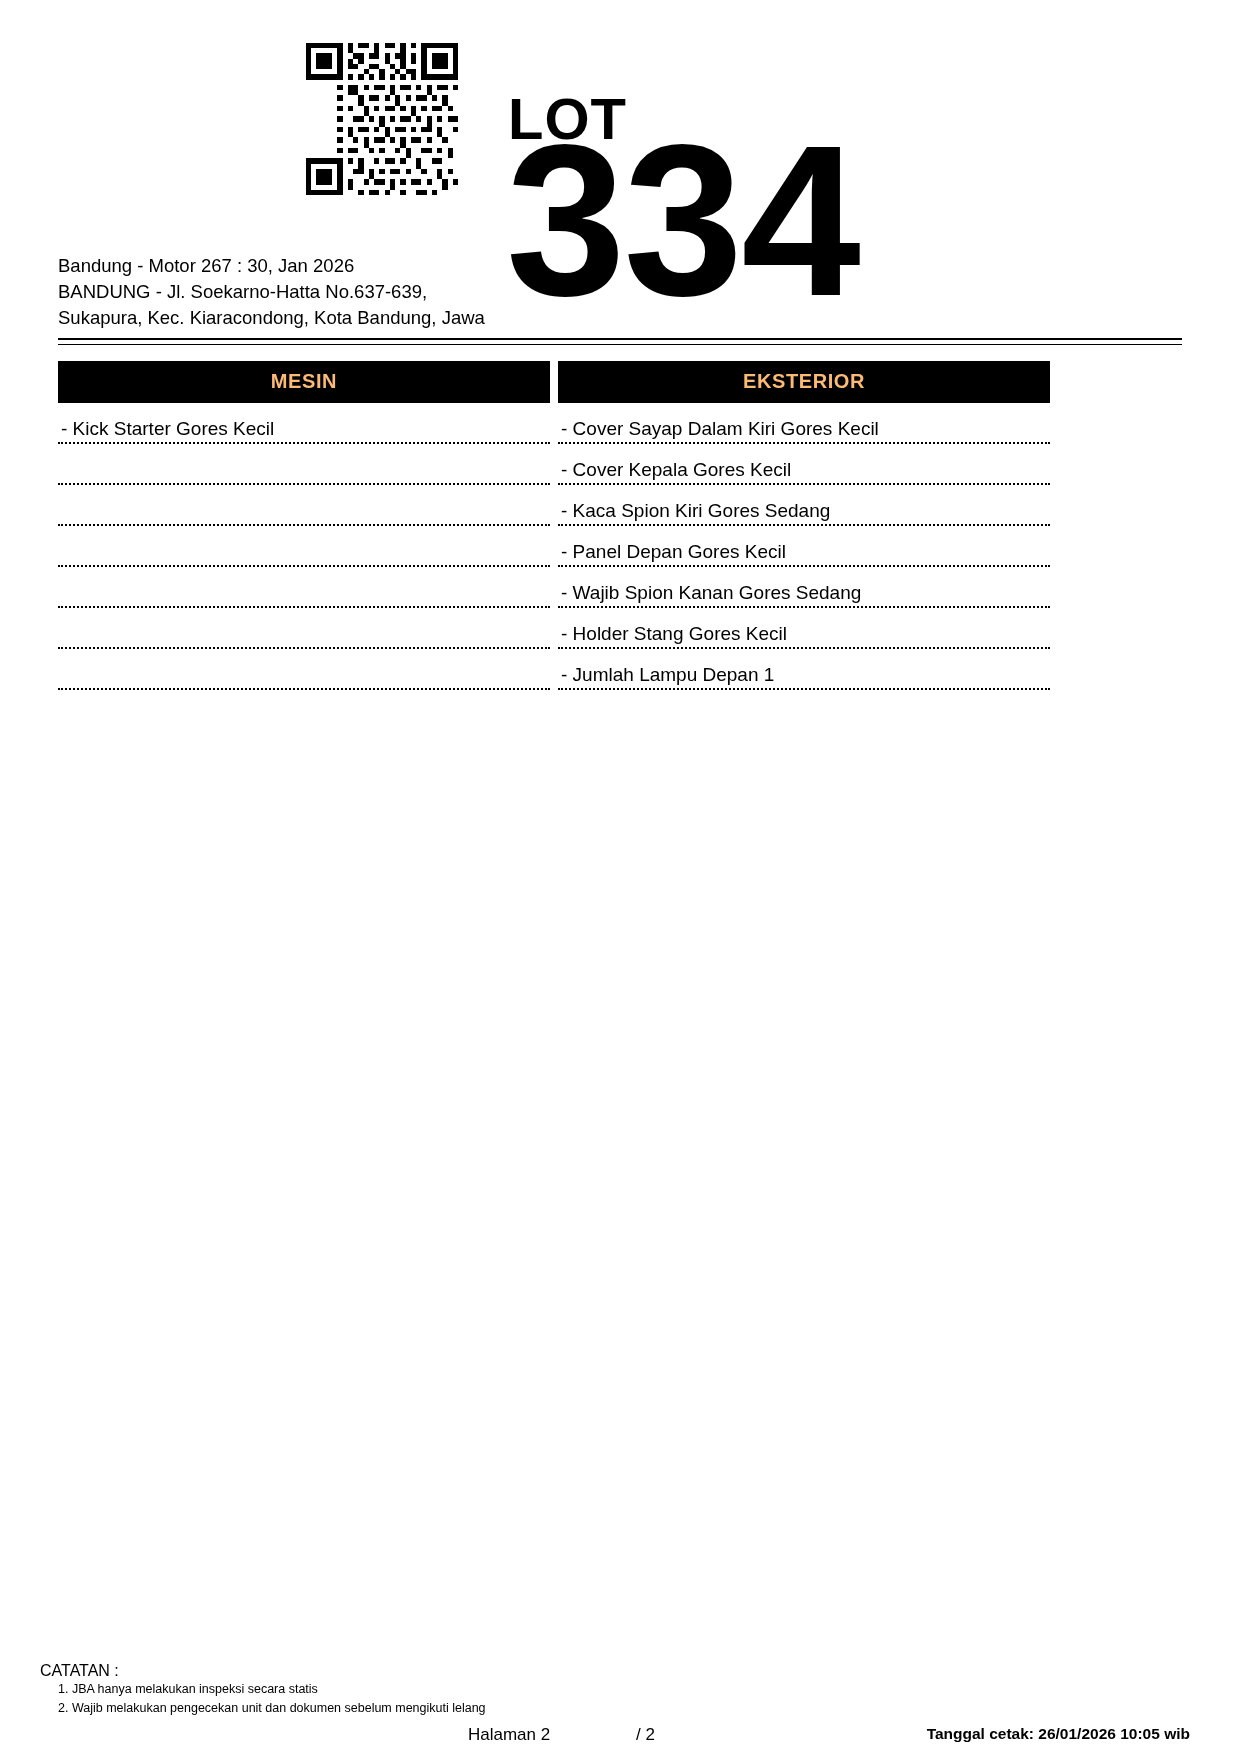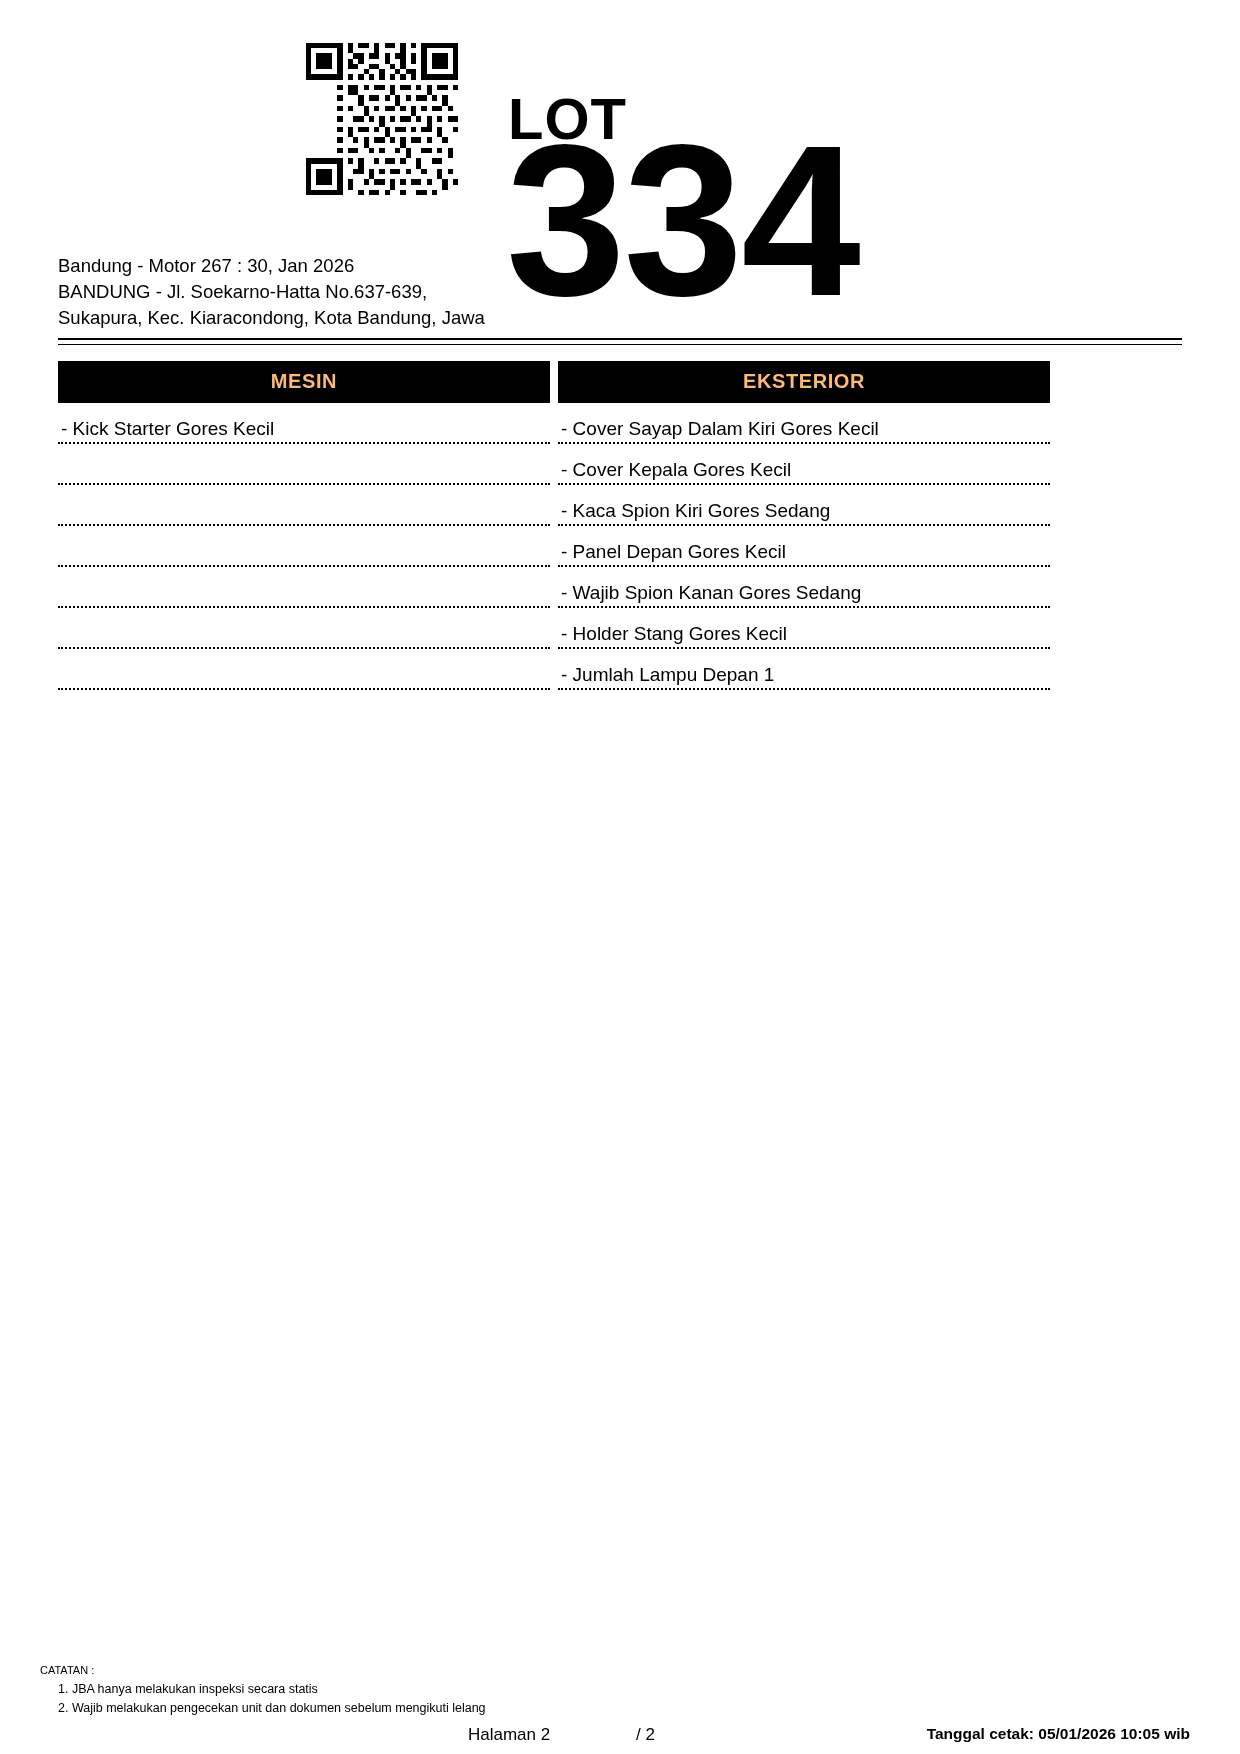--- a/index.html
+++ b/index.html
@@ -133,21 +133,21 @@
   }
 
   
   .footer-note {
     position: absolute;
     left: 40px;
     top: 1648px;
     font-size: 12.5px;
     line-height: 19px;
   }
-  .footer-note .title { font-size: 11px; }
+  .footer-note .title { font-size: 16px; }
   .footer-note .item { padding-left: 18px; }
 
   .footer-bar {
     position: absolute;
     left: 0;
     top: 1712px;
     width: 1240px;
     height: 30px;
   }
   .page-num {
@@ -410,16 +410,16 @@
 
   <div class="footer-note">
     <div class="title">CATATAN :</div>
     <div class="item">1. JBA hanya melakukan inspeksi secara statis</div>
     <div class="item">2. Wajib melakukan pengecekan unit dan dokumen sebelum mengikuti lelang</div>
   </div>
 
   <div class="footer-bar">
     <div class="page-num">Halaman 2</div>
     <div class="page-num-total">/ 2</div>
-    <div class="print-date">Tanggal cetak: 05/01/2026 10:05 wib</div>
+    <div class="print-date">Tanggal cetak: 26/01/2026 10:05 wib</div>
   </div>
 
 </div>
 
 </body></html>

